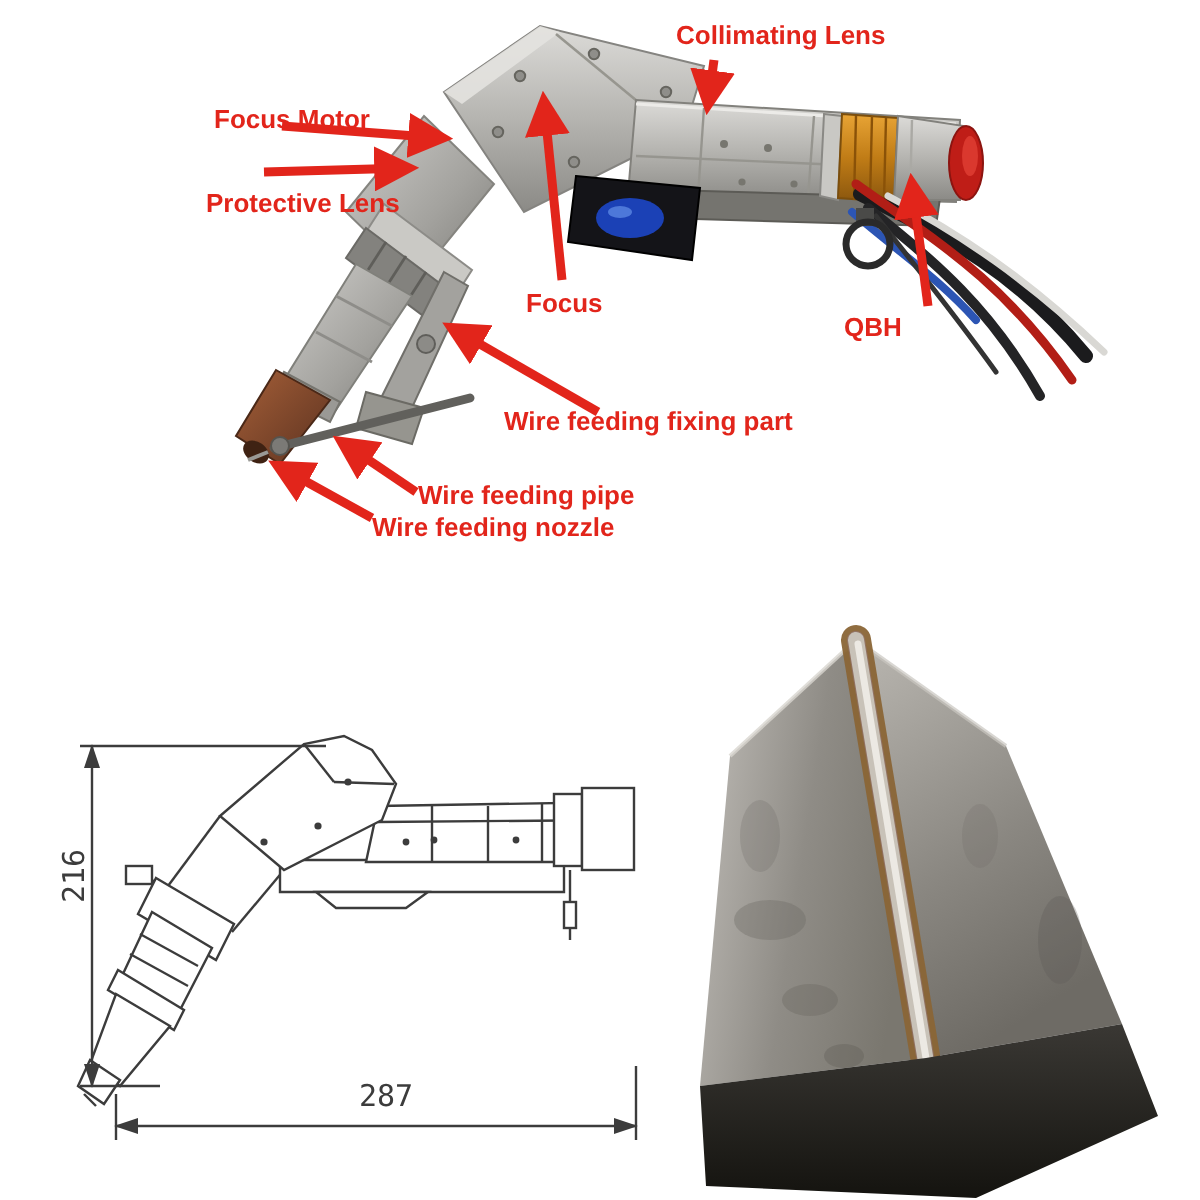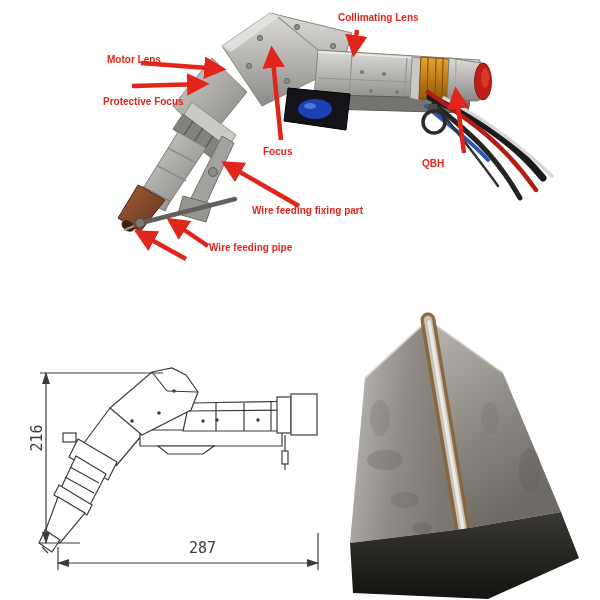--- a/index.html
+++ b/index.html
@@ -3,29 +3,29 @@
 <meta charset="utf-8">
 <style>
   html,body{margin:0;padding:0;background:#fff;}
   .canvas{
     position:relative;width:600px;height:600px;background:#fff;
     font-family:"Liberation Sans",sans-serif;overflow:hidden;
   }
   svg{position:absolute;display:block;}
   .lbl{
     position:absolute;color:var(--label-red,#e2251b);
-    font-size:10px;font-weight:600;line-height:18px;white-space:nowrap;
+    font-size:13px;font-weight:600;line-height:18px;white-space:nowrap;
   }
   .dim{
     position:absolute;color:var(--draw-color,#3c3c3c);
     font-size:15px;font-family:"DejaVu Sans Mono","Liberation Mono",monospace;
     text-align:center;white-space:nowrap;
   }
   .dim-v{left:16px;top:429px;width:42px;transform:rotate(-90deg);transform-origin:center;}
-  .dim-h{left:170px;top:539px;width:46px;text-align:right;}
+  .dim-h{left:170px;top:539px;width:46px;}
   .arrow-line{stroke:var(--label-red,#e2251b);fill:none;}
   .arrhead{fill:var(--label-red,#e2251b);}
   .cadhead{fill:var(--draw-color,#3c3c3c);}
   .cad{stroke:var(--draw-color,#3c3c3c);stroke-width:1.2;fill:none;}
   .cadf{stroke:var(--draw-color,#3c3c3c);stroke-width:1.2;fill:#ffffff;}
   .caddot{fill:var(--draw-color,#3c3c3c);stroke:none;}
 </style>
 </head>
 <body>
 
@@ -144,26 +144,27 @@
       <line class="arrow-line" x1="132" y1="86" x2="204" y2="84" marker-end="url(#arrRed)"></line>
       <line class="arrow-line" x1="281" y1="140" x2="272" y2="51" marker-end="url(#arrRed)"></line>
       <line class="arrow-line" x1="464" y1="153" x2="456" y2="92" marker-end="url(#arrRed)"></line>
       <line class="arrow-line" x1="299" y1="206" x2="226" y2="164" marker-end="url(#arrRed)"></line>
       <line class="arrow-line" x1="208" y1="246" x2="171" y2="221" marker-end="url(#arrRed)"></line>
       <line class="arrow-line" x1="186" y1="259" x2="139" y2="233" marker-end="url(#arrRed)"></line>
     </g>
   </svg>
 
   <div class="lbl" style="left:338px;top:9px">Collimating Lens</div>
-  <div class="lbl" style="left:107px;top:51px">Motor Lens</div>
-  <div class="lbl" style="left:103px;top:93px">Protective Focus</div>
+  <div class="lbl" style="left:107px;top:51px">Focus Motor</div>
+  <div class="lbl" style="left:103px;top:93px">Protective Lens</div>
   <div class="lbl" style="left:263px;top:143px">Focus</div>
   <div class="lbl" style="left:422px;top:155px">QBH</div>
   <div class="lbl" style="left:209px;top:239px">Wire feeding pipe</div>
   <div class="lbl" style="left:252px;top:202px">Wire feeding fixing part</div>
+  <div class="lbl" style="left:186px;top:255px">Wire feeding nozzle</div>
 
   <svg style="left:0;top:300px" width="340" height="300" viewBox="0 0 340 300">
     <defs>
       <marker id="arrBlk" viewBox="0 0 12 8" refX="11" refY="4" markerWidth="12" markerHeight="8" markerUnits="userSpaceOnUse" orient="auto-start-reverse">
         <path class="cadhead" d="M0,0 L12,4 L0,8 z"></path>
       </marker>
     </defs>
 
     <g>
 

